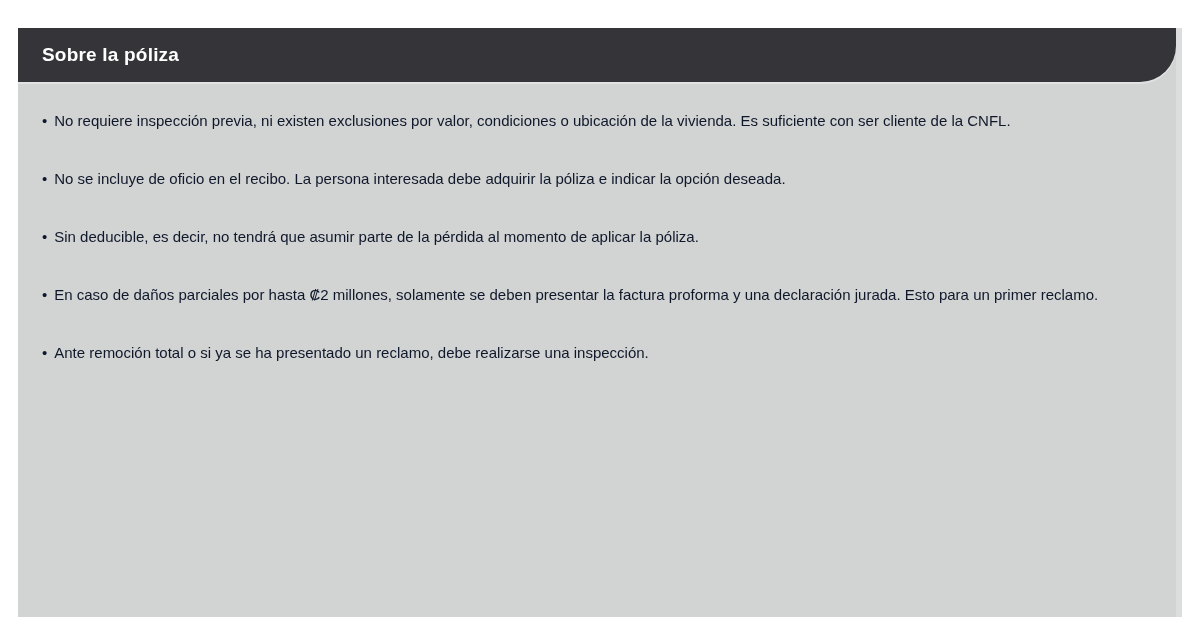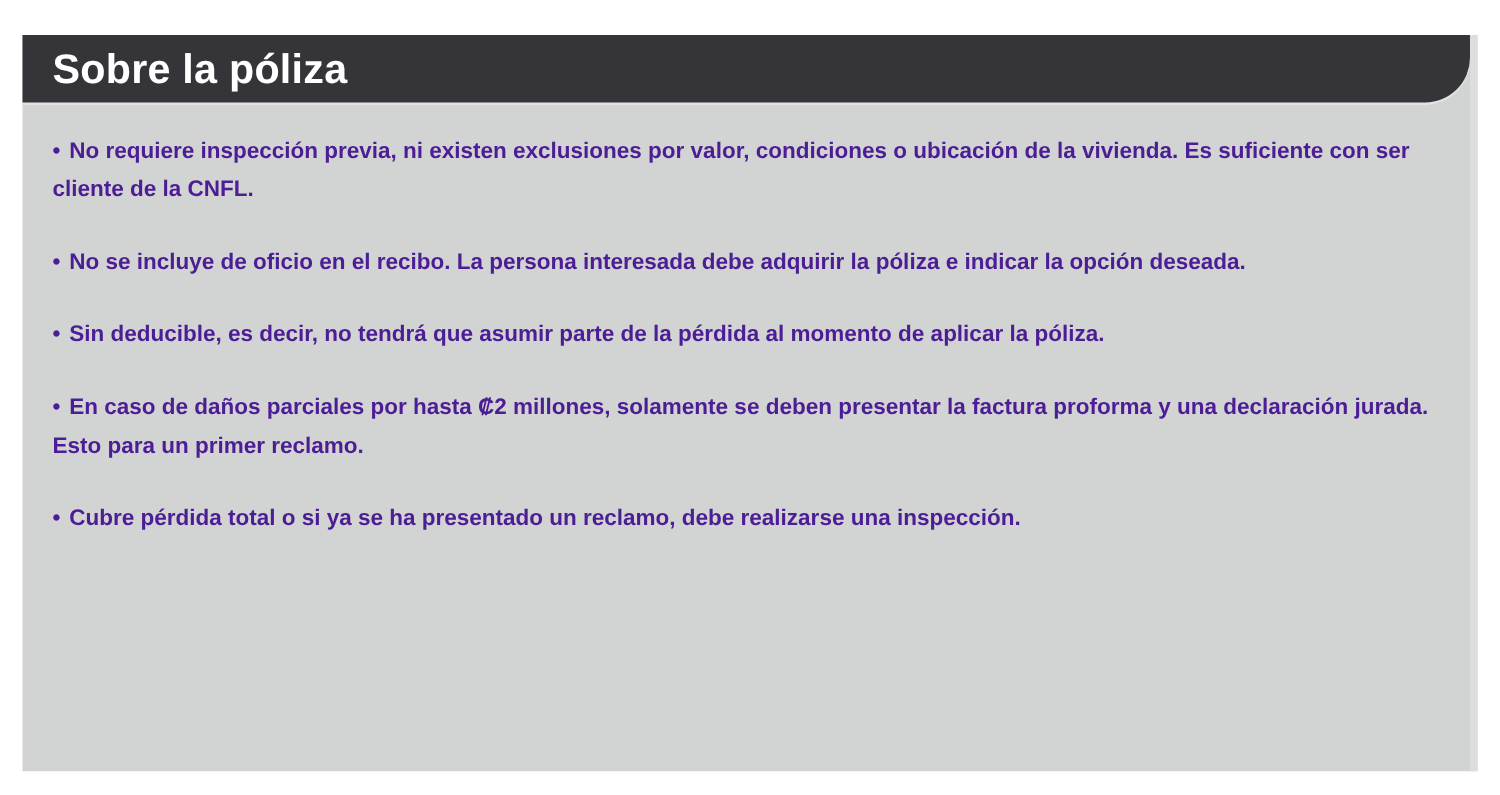--- a/index.html
+++ b/index.html
@@ -29,34 +29,33 @@
     border-bottom-right-radius: 36px;
     display: flex;
     align-items: center;
     padding-left: 24px;
     box-shadow: 0 2px 0 #e2e3e3;
     position: relative;
     z-index: 2;
   }
   .panel-title {
     color: #ffffff;
-    font-size: 33px;
+    font-size: 19px;
     font-weight: bold;
     letter-spacing: 0.2px;
   }
   .panel-body {
     min-height: 499px;
     padding: 23px 20px 13px 24px;
   }
   .bullet-item {
     margin: 0 0 27px 0;
-    font-size: 18px;
+    font-size: 15px;
     line-height: 31px;
-    color: #4c1d95;
-    font-weight: bold;
+    color: #0f172a;
   }
   .bullet-item:last-child {
     margin-bottom: 0;
   }
   .bullet-glyph {
     margin-right: 7px;
   }
 </style>
 </head>
 <body>
@@ -82,19 +81,19 @@
 
       <p class="bullet-item">
         <span class="bullet-glyph">•</span><span>Sin deducible, es decir, no tendrá que asumir parte de la pérdida al momento de aplicar la póliza.</span>
       </p>
 
       <p class="bullet-item">
         <span class="bullet-glyph">•</span><span>En caso de daños parciales por hasta ₡2 millones, solamente se deben presentar la factura proforma y una declaración jurada. Esto para un primer reclamo.</span>
       </p>
 
       <p class="bullet-item">
-        <span class="bullet-glyph">•</span><span>Cubre pérdida total o si ya se ha presentado un reclamo, debe realizarse una inspección.</span>
+        <span class="bullet-glyph">•</span><span>Ante remoción total o si ya se ha presentado un reclamo, debe realizarse una inspección.</span>
       </p>
 
 
     </div>
   </div>
 </div>
 
 </body></html>

